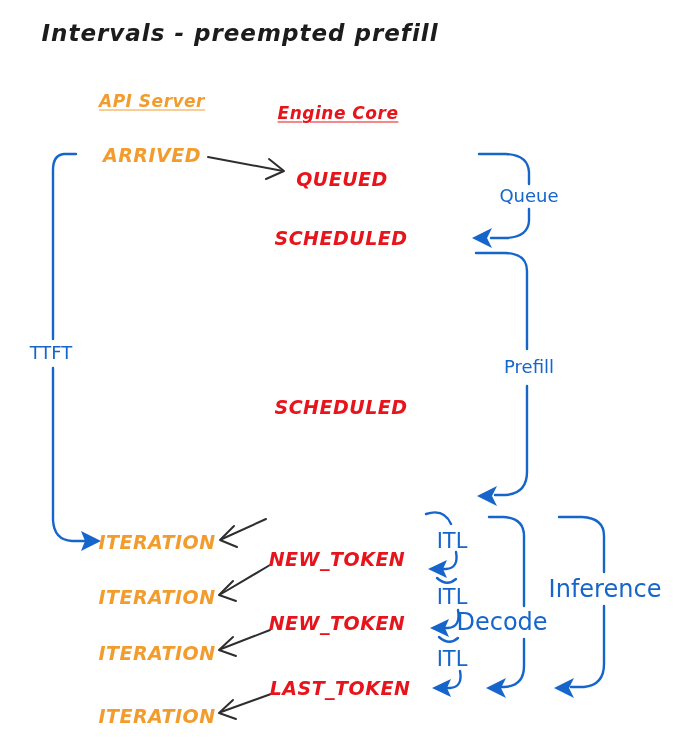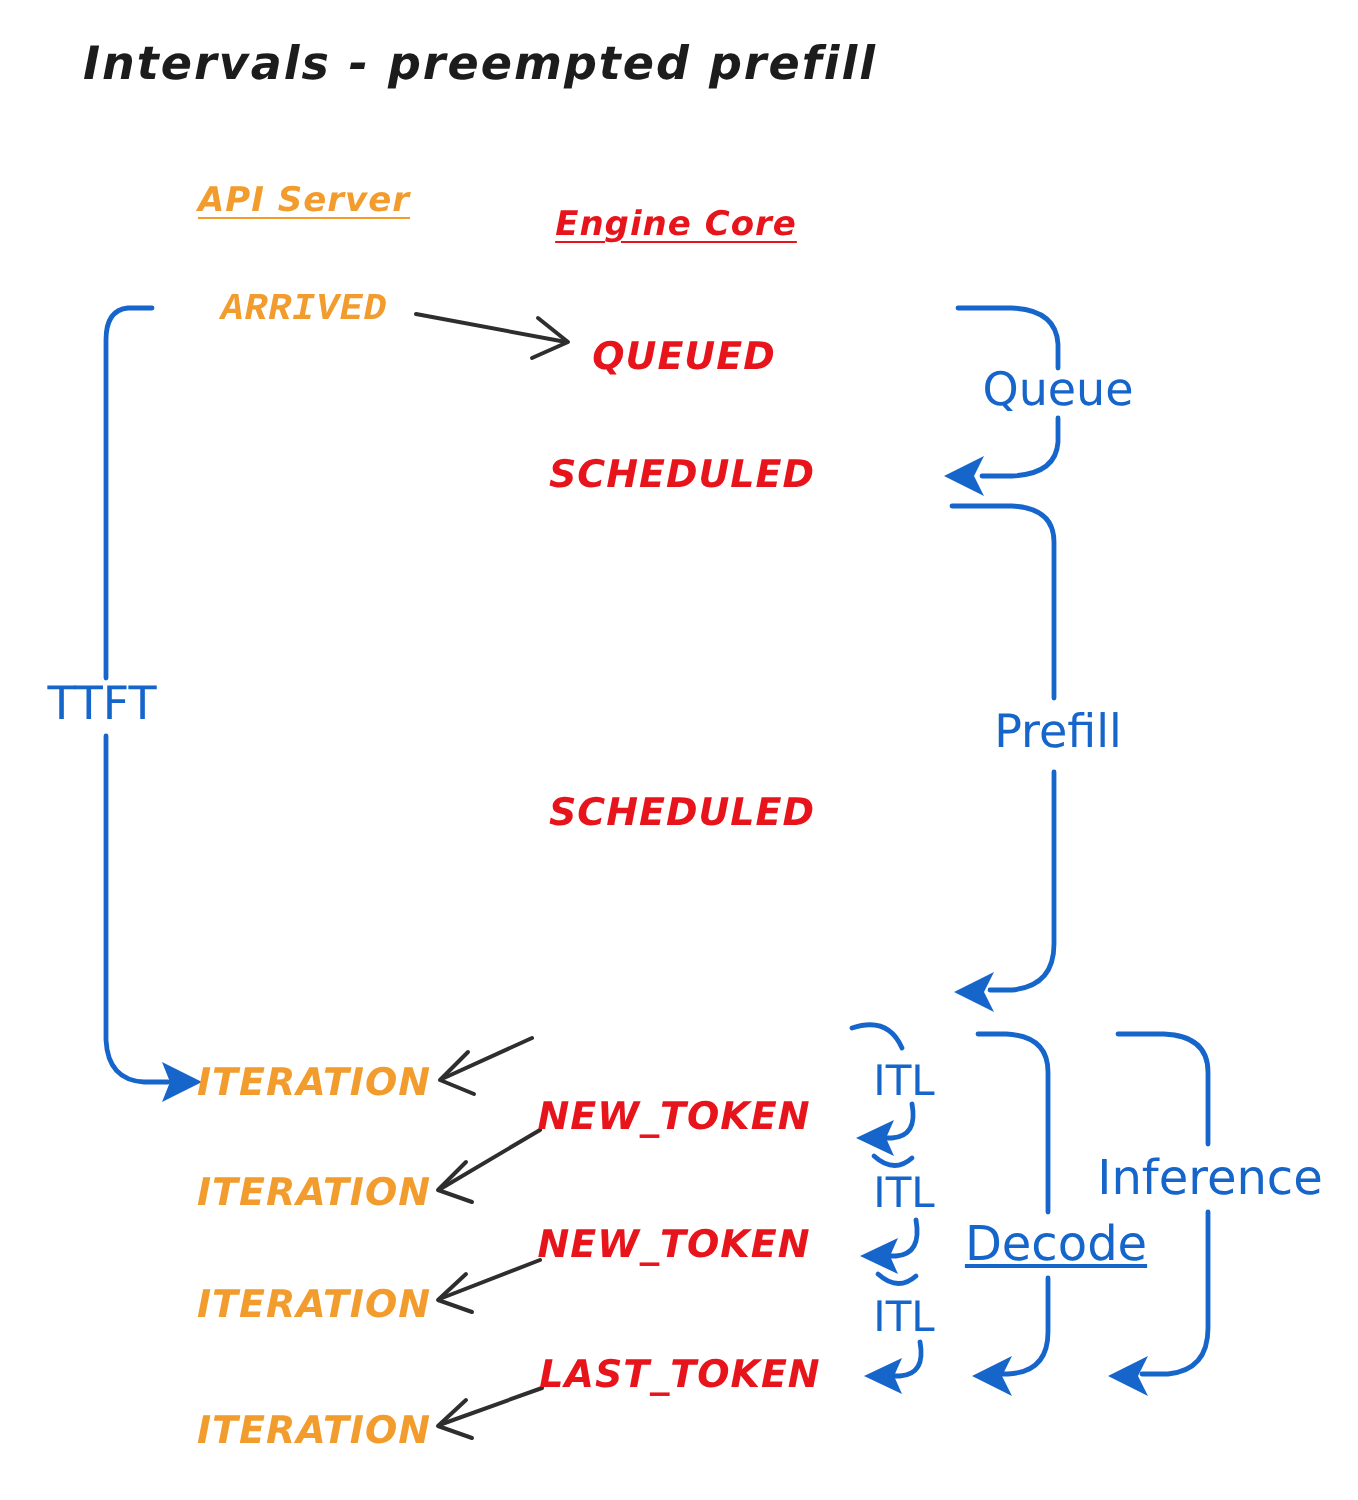--- a/index.html
+++ b/index.html
@@ -33,21 +33,21 @@
   }
   .event { font-size: 19px; }
   .api { color: var(--api); }
   .engine { color: var(--engine); }
 
   .ival {
     font-family: "DejaVu Sans", sans-serif;
     color: var(--interval);
     font-weight: normal;
   }
-  .ival-lg { font-size: 23px; }
+  .ival-lg { font-size: 18px; }
   .ival-md { font-size: 21px; }
   .ival-xl { font-size: 24px; }
 
   .blue-line {
     fill: none;
     stroke: var(--interval);
     stroke-width: 2.4;
     stroke-linecap: round;
     stroke-linejoin: round;
   }
@@ -139,35 +139,35 @@
       <path class="blue-line" d="M604,606 L604,664 Q604,685 584,687 L571,687"></path>
       <polygon class="blue-head" points="554,688 574,678 569,688 574,698"></polygon>
     </g>
   </svg>
 
   <div class="lbl hand title" style="left:240px; top:33px;">Intervals - preempted prefill</div>
 
   <div class="lbl hand hdr api" style="left:152px; top:101px;">API Server</div>
   <div class="lbl hand hdr engine" style="left:338px; top:113px;">Engine Core</div>
 
-  <div class="lbl hand event api" style="left:152px; top:155px;font-family:Liberation Mono, monospace;">ARRIVED</div>
+  <div class="lbl hand event api" style="left:152px; top:155px;">ARRIVED</div>
   <div class="lbl hand event api" style="left:157px; top:542px;">ITERATION</div>
   <div class="lbl hand event api" style="left:157px; top:597px;">ITERATION</div>
   <div class="lbl hand event api" style="left:157px; top:653px;">ITERATION</div>
   <div class="lbl hand event api" style="left:157px; top:716px;">ITERATION</div>
 
   <div class="lbl hand event engine" style="left:342px; top:179px;">QUEUED</div>
   <div class="lbl hand event engine" style="left:341px; top:238px;">SCHEDULED</div>
   <div class="lbl hand event engine" style="left:341px; top:407px;">SCHEDULED</div>
   <div class="lbl hand event engine" style="left:337px; top:559px;">NEW_TOKEN</div>
   <div class="lbl hand event engine" style="left:337px; top:623px;">NEW_TOKEN</div>
   <div class="lbl hand event engine" style="left:340px; top:688px;">LAST_TOKEN</div>
 
   <div class="lbl ival ival-lg" style="left:51px; top:353px;">TTFT</div>
   <div class="lbl ival ival-lg" style="left:529px; top:196px;">Queue</div>
   <div class="lbl ival ival-lg" style="left:529px; top:367px;">Prefill</div>
   <div class="lbl ival ival-md" style="left:452px; top:541px;">ITL</div>
   <div class="lbl ival ival-md" style="left:452px; top:597px;">ITL</div>
   <div class="lbl ival ival-md" style="left:452px; top:659px;">ITL</div>
-  <div class="lbl ival ival-xl" style="left:528px; top:622px;text-decoration:underline;">Decode</div>
+  <div class="lbl ival ival-xl" style="left:502px; top:622px;">Decode</div>
   <div class="lbl ival ival-xl" style="left:605px; top:589px;">Inference</div>
 
 </div>
 
 </body></html>

